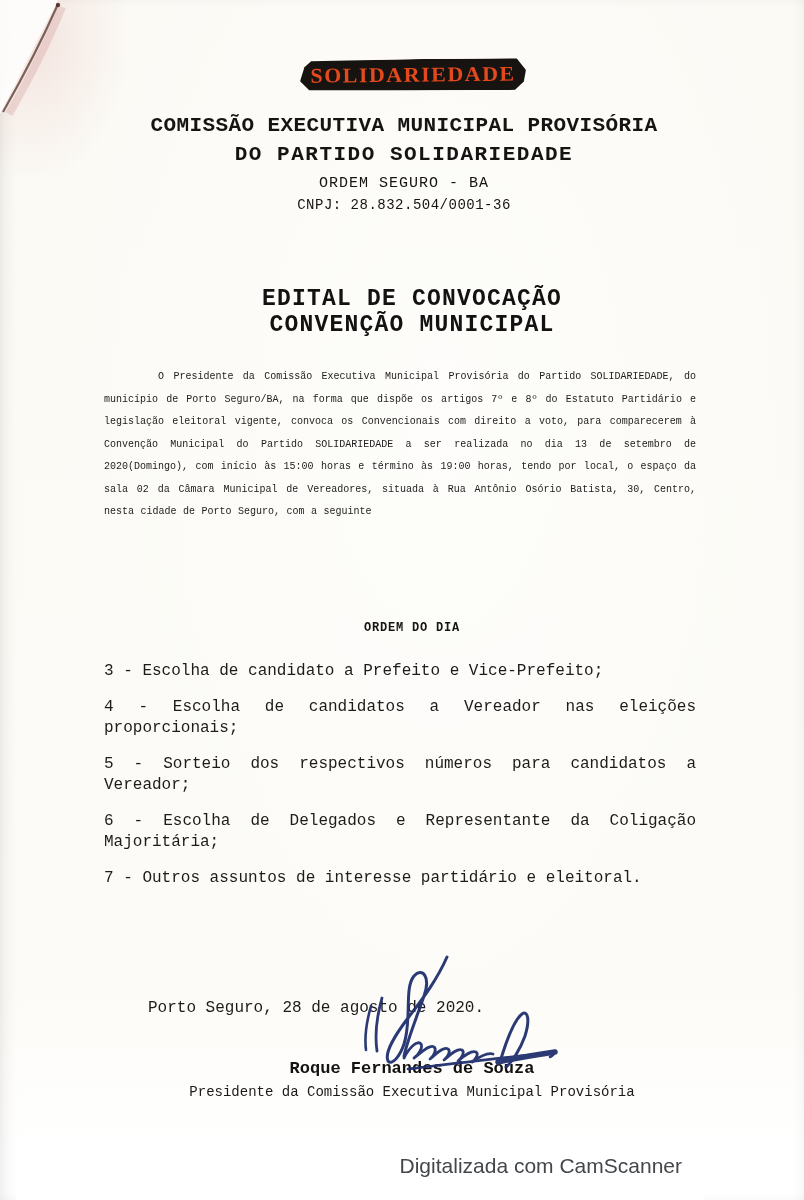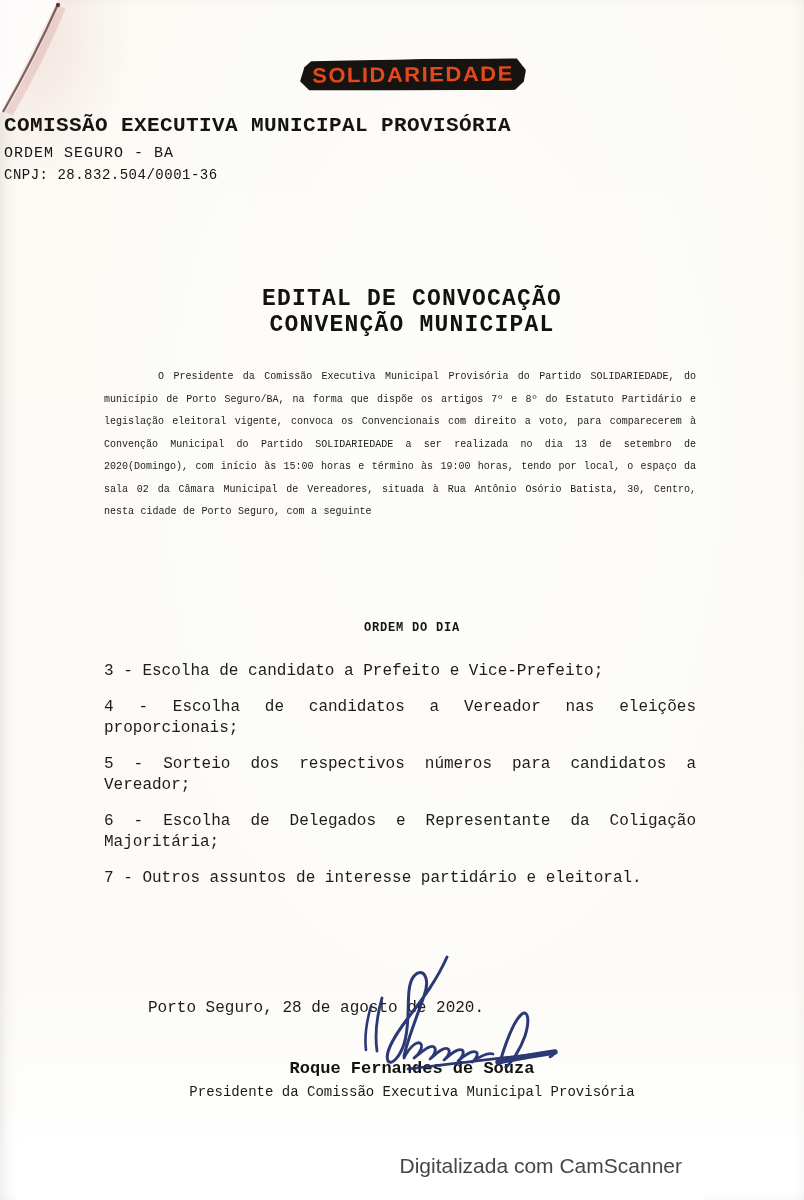--- a/index.html
+++ b/index.html
@@ -29,31 +29,32 @@
   .logo-banner {
     position: absolute;
     left: 300px; top: 59px;
     width: 226px; height: 32px;
     background: #171310;
     display: flex; align-items: center; justify-content: center;
     transform: rotate(-0.6deg);
     clip-path: polygon(2% 22%, 5% 4%, 55% 0%, 96% 2%, 100% 38%, 99% 74%, 95% 100%, 40% 97%, 4% 94%, 0% 66%);
   }
   .logo-banner .logo-text {
-    font-family: Liberation Sans, sans-serif;
+    font-family: Liberation Serif, serif;
     font-weight: bold;
     font-size: 22px;
     letter-spacing: 1.5px;
     color: #e2491d;
     transform: scaleY(0.95);
   }
 
   .org-header {
     position: absolute;
     left: 4px; top: 112px; width: 800px;
+    text-align: center;
     color: #161412;
   }
   .org-line1 { font-weight: bold; font-size: 21px; letter-spacing: 0.4px; line-height: 28px; }
   .org-line2 { font-weight: bold; font-size: 21px; letter-spacing: 1.5px; line-height: 30px; }
   .org-city  { font-size: 15px; letter-spacing: 1px; line-height: 24px; margin-top: 2px; }
   .org-cnpj  { font-size: 14px; letter-spacing: 0.5px; line-height: 18px; }
 
   .doc-title {
     position: absolute;
     left: 12px; top: 286px; width: 800px;
@@ -151,20 +152,21 @@
     <path d="M58,4 Q36,54 3,112" stroke="rgba(105,72,64,0.85)" stroke-width="2.2" fill="none"></path>
     <circle cx="58" cy="5" r="2.2" fill="rgba(70,45,40,0.85)"></circle>
   </svg>
 
   <div class="logo-banner">
     <span class="logo-text">SOLIDARIEDADE</span>
   </div>
 
   <div class="org-header">
     <div class="org-line1">COMISSÃO EXECUTIVA MUNICIPAL PROVISÓRIA</div>
+    <div class="org-line2">DO PARTIDO SOLIDARIEDADE</div>
     <div class="org-city">ORDEM SEGURO - BA</div>
     <div class="org-cnpj">CNPJ: 28.832.504/0001-36</div>
   </div>
 
   <div class="doc-title">
     <div>EDITAL DE CONVOCAÇÃO</div>
     <div>CONVENÇÃO MUNICIPAL</div>
   </div>
 
   <p class="body-par">O Presidente da Comissão Executiva Municipal Provisória do Partido SOLIDARIEDADE, do município de Porto Seguro/BA, na forma que dispõe os artigos 7º e 8º do Estatuto Partidário e legislação eleitoral vigente, convoca os Convencionais com direito a voto, para comparecerem à Convenção Municipal do Partido SOLIDARIEDADE a ser realizada no dia 13 de setembro de 2020(Domingo), com início às 15:00 horas e término às 19:00 horas, tendo por local, o espaço da sala 02 da Câmara Municipal de Vereadores, situada à Rua Antônio Osório Batista, 30, Centro, nesta cidade de Porto Seguro, com a seguinte</p>

